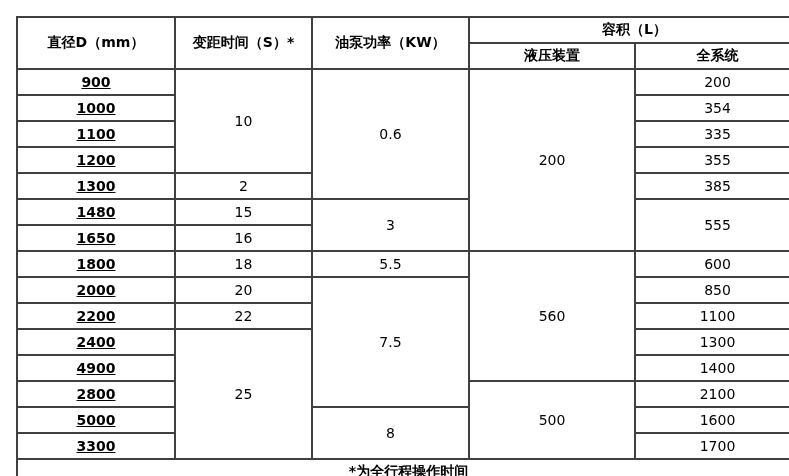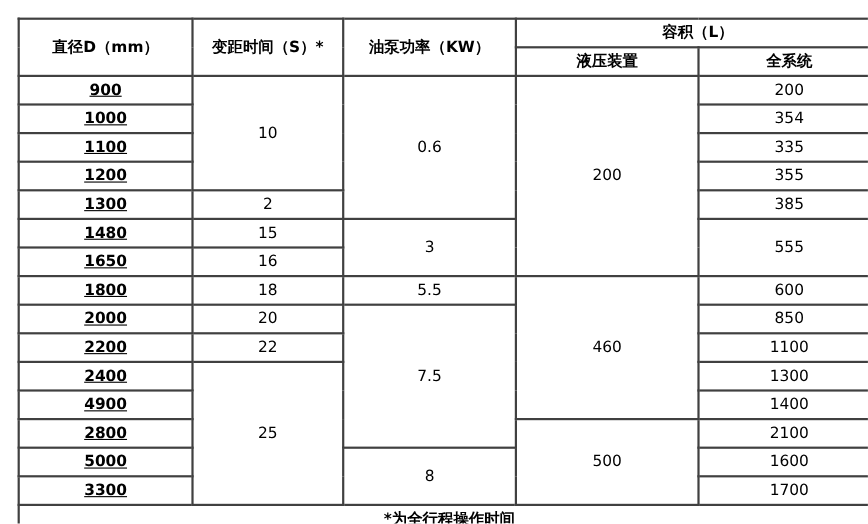--- a/index.html
+++ b/index.html
@@ -108,21 +108,21 @@
           <td rowspan="2">555</td>
         </tr>
         <tr>
           <td class="bold">1650</td>
           <td>16</td>
         </tr>
         <tr>
           <td class="bold">1800</td>
           <td>18</td>
           <td>5.5</td>
-          <td rowspan="5">460</td>
+          <td rowspan="5">560</td>
           <td>600</td>
         </tr>
         <tr>
           <td class="bold">2000</td>
           <td>20</td>
           <td rowspan="5">7.5</td>
           <td>850</td>
         </tr>
         <tr>
           <td class="bold">2200</td>

